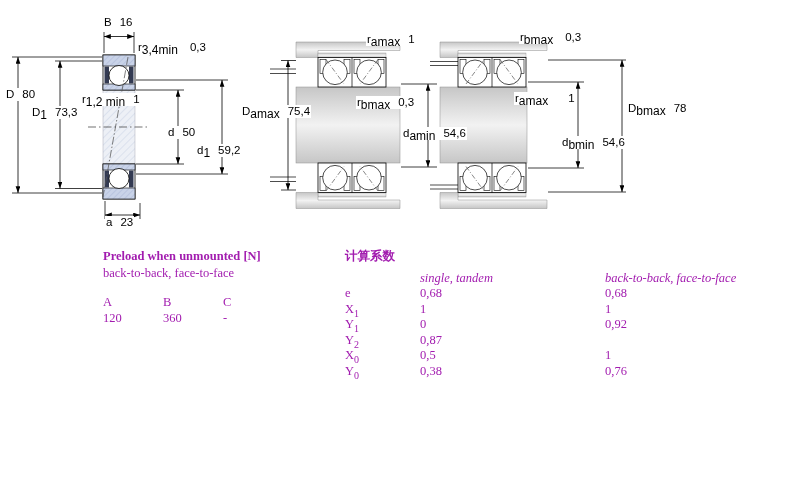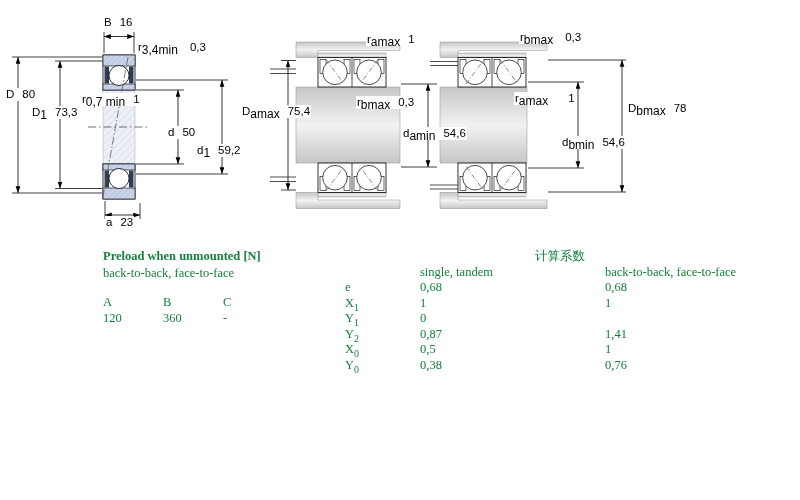--- a/index.html
+++ b/index.html
@@ -2,28 +2,28 @@
 <html><head>
 <meta charset="utf-8">
 <style>
   html,body{margin:0;padding:0;background:#fff;}
   body{width:800px;height:500px;overflow:hidden;}
   .stage{position:relative;width:800px;height:376px;background:#fff;font-family:"Liberation Sans",sans-serif;color:#000;}
   svg.draw{position:absolute;left:0;top:0;z-index:1;}
   .dim{position:absolute;font-size:11.5px;line-height:13px;background:#fff;padding:0 1px;white-space:nowrap;z-index:3;color:#000;}
   .dim sub{font-size:12px;line-height:0;}
   .dim .v{margin-left:8px;}
-  .tbl{position:absolute;font-family:"Liberation Serif",serif;font-size:12.5px;line-height:16px;z-index:2;color:#15803d;}
+  .tbl{position:absolute;font-family:"Liberation Serif",serif;font-size:12.5px;line-height:16px;z-index:2;color:#a21caf;}
   .pt{font-weight:bold;}
   .ps{margin-top:1px;}
   .prow{display:flex;}
   .phead{margin-top:13px;}
   .pc{width:72px;}
-  .ft{font-weight:normal;text-align:center;}
-  .fhead{display:flex;}
+  .ft{font-weight:bold;}
+  .fhead{display:flex;margin-top:6px;font-style:italic;}
   .frow{display:flex;height:15.6px;line-height:15.6px;}
   .fl{width:75px;}
   .f1{width:185px;}
   .f2{flex:1;}
   .fl sub{font-size:10px;line-height:0;}
 </style>
 </head>
 <body>
 
 <div class="stage">
@@ -151,21 +151,21 @@
     <path d="M548,60H626 M548,192H626 M528,82H584 M528,168H584" stroke="#000" stroke-width="0.75" fill="none"></path>
     <line x1="622" y1="60" x2="622" y2="192" stroke="#000" stroke-width="0.8" marker-start="url(#ar)" marker-end="url(#ar)"></line>
     <line x1="578" y1="82" x2="578" y2="168" stroke="#000" stroke-width="0.8" marker-start="url(#ar)" marker-end="url(#ar)"></line>
   </g>
 </svg>
 
 <div class="dim" style="left:103px;top:16px"><span>B</span><sub></sub><span class="v">16</span></div>
 <div class="dim" style="left:137px;top:41px"><span>r</span><sub>3,4min</sub><span class="v" style="margin-left:12px">0,3</span></div>
 <div class="dim" style="left:5px;top:88px"><span>D</span><sub></sub><span class="v">80</span></div>
 <div class="dim" style="left:31px;top:106px"><span>D</span><sub>1</sub><span class="v">73,3</span></div>
-<div class="dim" style="left:81px;top:93px"><span>r</span><sub>0,7 min</sub><span class="v">1</span></div>
+<div class="dim" style="left:81px;top:93px"><span>r</span><sub>1,2 min</sub><span class="v">1</span></div>
 <div class="dim" style="left:167px;top:126px"><span>d</span><sub></sub><span class="v">50</span></div>
 <div class="dim" style="left:196px;top:144px"><span>d</span><sub>1</sub><span class="v">59,2</span></div>
 <div class="dim" style="left:105px;top:216px"><span>a</span><sub></sub><span class="v">23</span></div>
 
 <div class="dim" style="left:366px;top:33px"><span>r</span><sub>amax</sub><span class="v">1</span></div>
 <div class="dim" style="left:241px;top:105px"><span>D</span><sub>amax</sub><span class="v">75,4</span></div>
 <div class="dim" style="left:356px;top:96px"><span>r</span><sub>bmax</sub><span class="v">0,3</span></div>
 <div class="dim" style="left:402px;top:127px"><span>d</span><sub>amin</sub><span class="v">54,6</span></div>
 
 <div class="dim" style="left:519px;top:31px"><span>r</span><sub>bmax</sub><span class="v" style="margin-left:12px">0,3</span></div>
@@ -201,25 +201,25 @@
         <span class="f2">0,68</span>
   </div>
   <div class="frow">
     <span class="fl"><span>X</span><sub>1</sub></span>
     <span class="f1">1</span>
         <span class="f2">1</span>
   </div>
   <div class="frow">
     <span class="fl"><span>Y</span><sub>1</sub></span>
     <span class="f1">0</span>
+        <span class="f2">0,92</span>
   </div>
   <div class="frow">
     <span class="fl"><span>Y</span><sub>2</sub></span>
     <span class="f1">0,87</span>
-        <span class="f2">1,41</span>
   </div>
   <div class="frow">
     <span class="fl"><span>X</span><sub>0</sub></span>
     <span class="f1">0,5</span>
         <span class="f2">1</span>
   </div>
   <div class="frow">
     <span class="fl"><span>Y</span><sub>0</sub></span>
     <span class="f1">0,38</span>
         <span class="f2">0,76</span>

